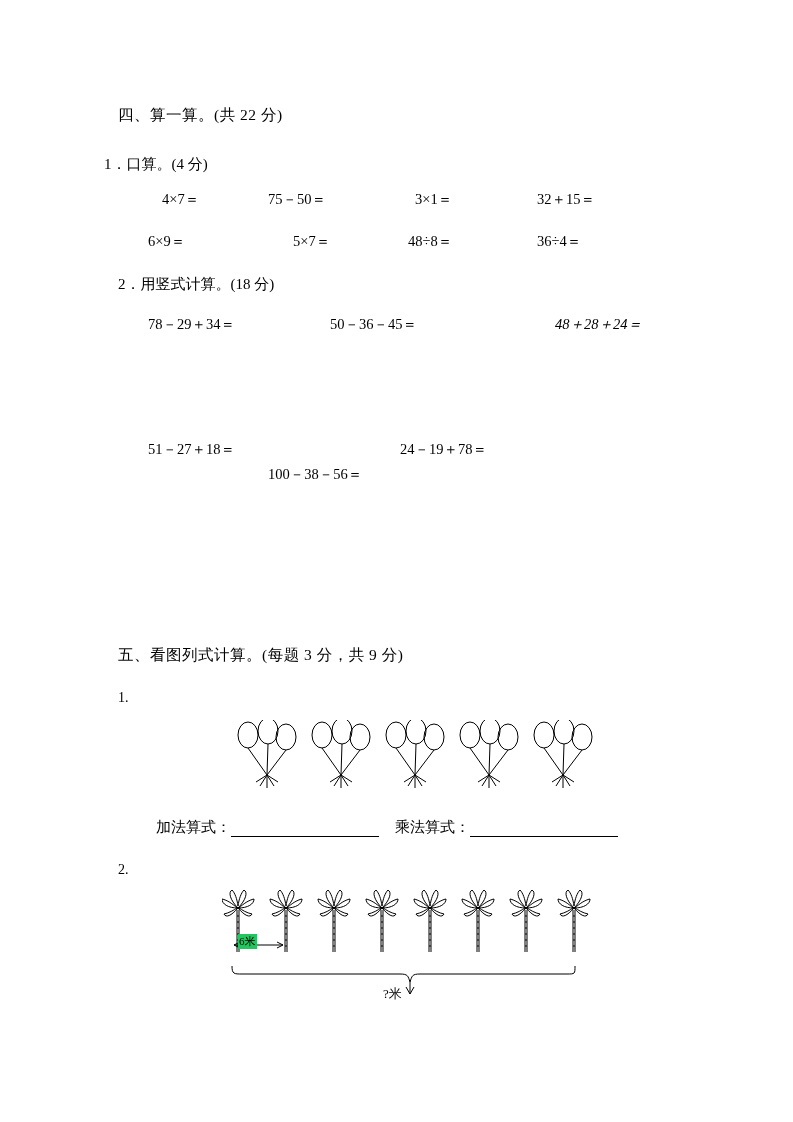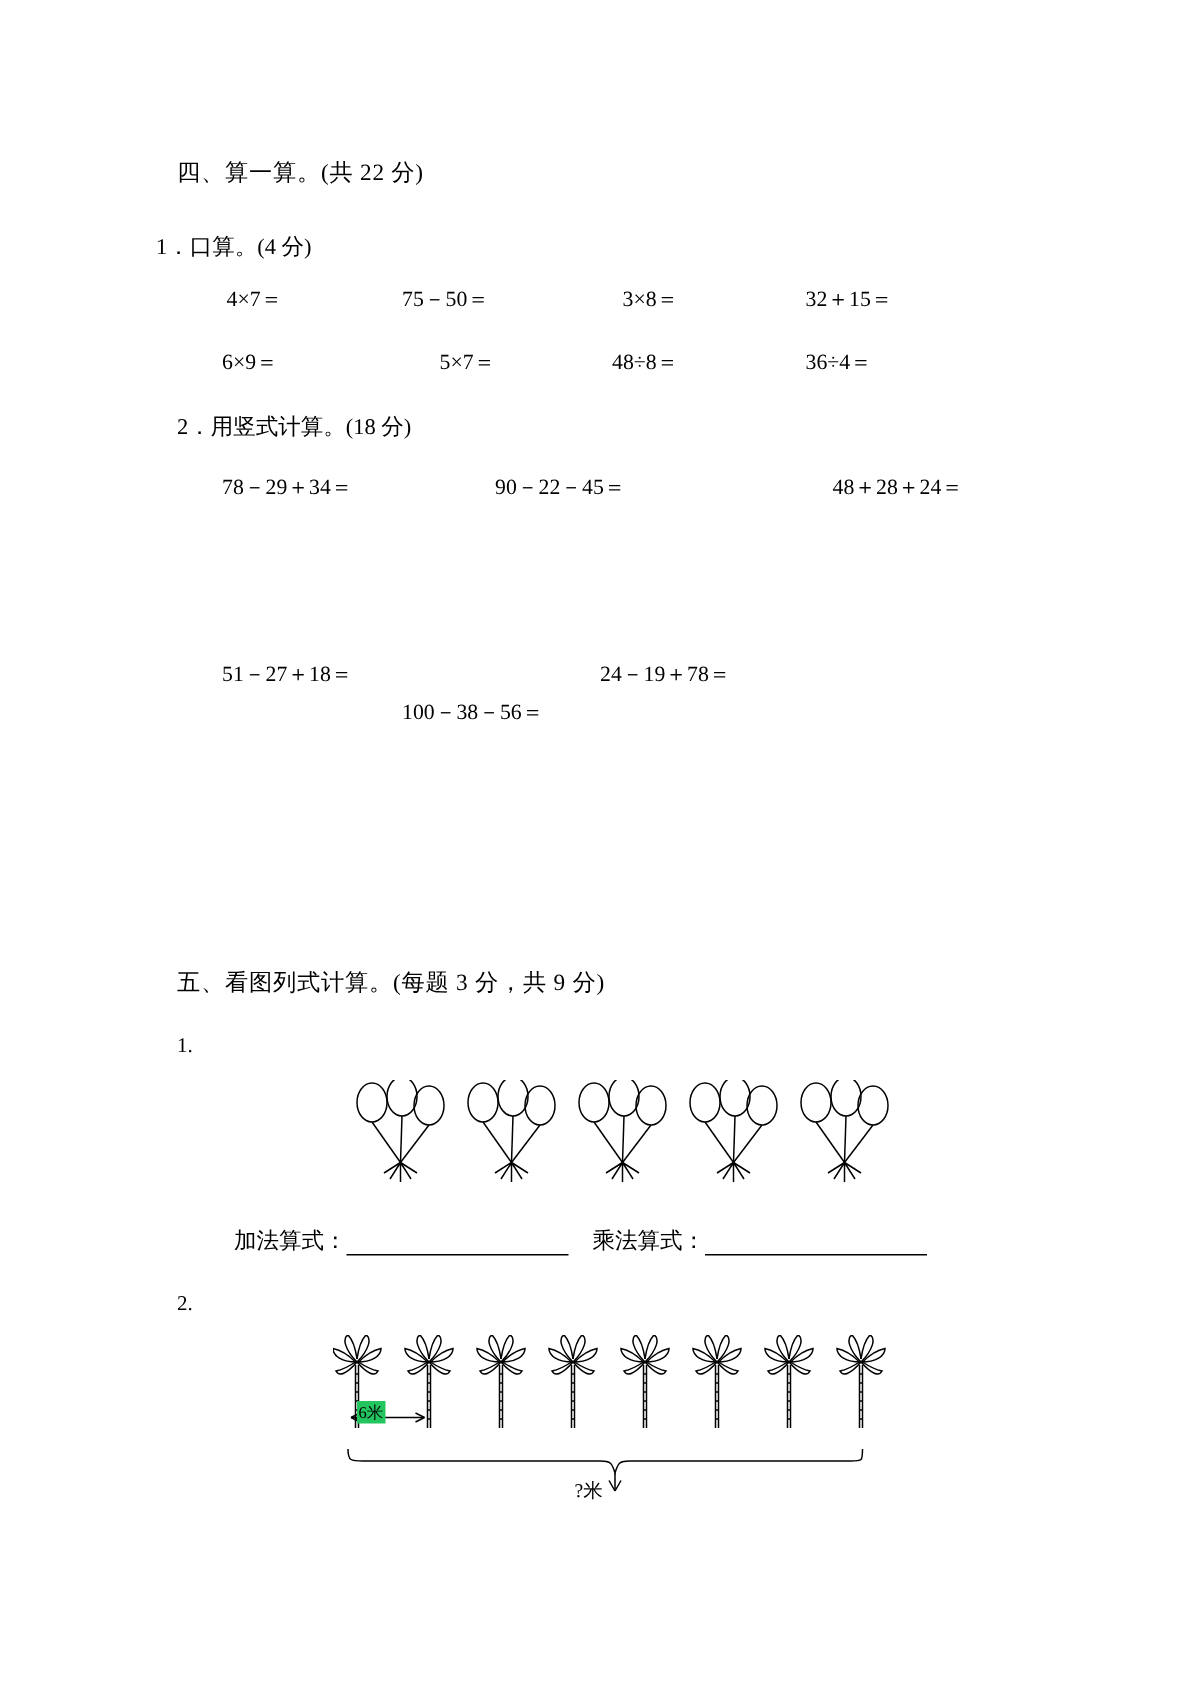--- a/index.html
+++ b/index.html
@@ -64,35 +64,35 @@
 </style>
 </head>
 <body>
 
 <div class="page">
 
   <div class="sec-title" style="left:118px; top:105px;">四、算一算。(共 22 分)</div>
 
   <div class="q-label" style="left:104px; top:155px;">1．口算。(4 分)</div>
 
-  <div class="expr" style="left:151px; top:190px;">4×7＝</div>
+  <div class="expr" style="left:162px; top:190px;">4×7＝</div>
   <div class="expr" style="left:268px; top:190px;">75－50＝</div>
-  <div class="expr" style="left:415px; top:190px;">3×8＝</div>
+  <div class="expr" style="left:415px; top:190px;">3×1＝</div>
   <div class="expr" style="left:537px; top:190px;">32＋15＝</div>
 
   <div class="expr" style="left:148px; top:232px;">6×9＝</div>
   <div class="expr" style="left:293px; top:232px;">5×7＝</div>
   <div class="expr" style="left:408px; top:232px;">48÷8＝</div>
   <div class="expr" style="left:537px; top:232px;">36÷4＝</div>
 
   <div class="q-label" style="left:118px; top:275px;">2．用竖式计算。(18 分)</div>
 
   <div class="expr" style="left:148px; top:315px;text-align:right;">78－29＋34＝</div>
-  <div class="expr" style="left:330px; top:315px;">90－22－45＝</div>
-  <div class="expr" style="left:555px; top:315px;">48＋28＋24＝</div>
+  <div class="expr" style="left:330px; top:315px;">50－36－45＝</div>
+  <div class="expr" style="left:555px; top:315px;font-style:italic;">48＋28＋24＝</div>
 
   <div class="expr" style="left:148px; top:440px;">51－27＋18＝</div>
   <div class="expr" style="left:268px; top:440px;margin-top:25px;">100－38－56＝</div>
   <div class="expr" style="left:400px; top:440px;">24－19＋78＝</div>
 
   <div class="sec-title" style="left:118px; top:645px;">五、看图列式计算。(每题 3 分，共 9 分)</div>
 
   <div class="num-label" style="left:118px; top:690px;">1.</div>
 
   <div class="balloon-row" style="left:228px; top:720px;">

